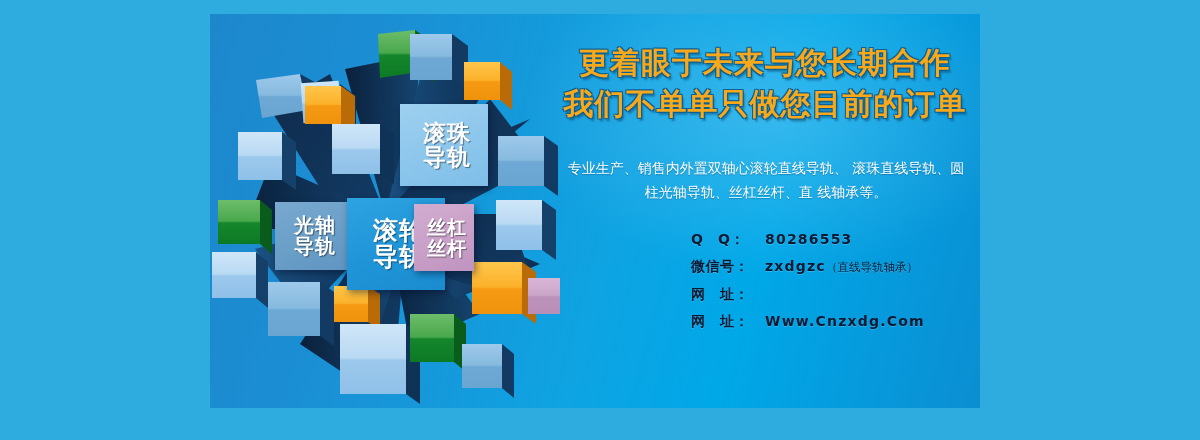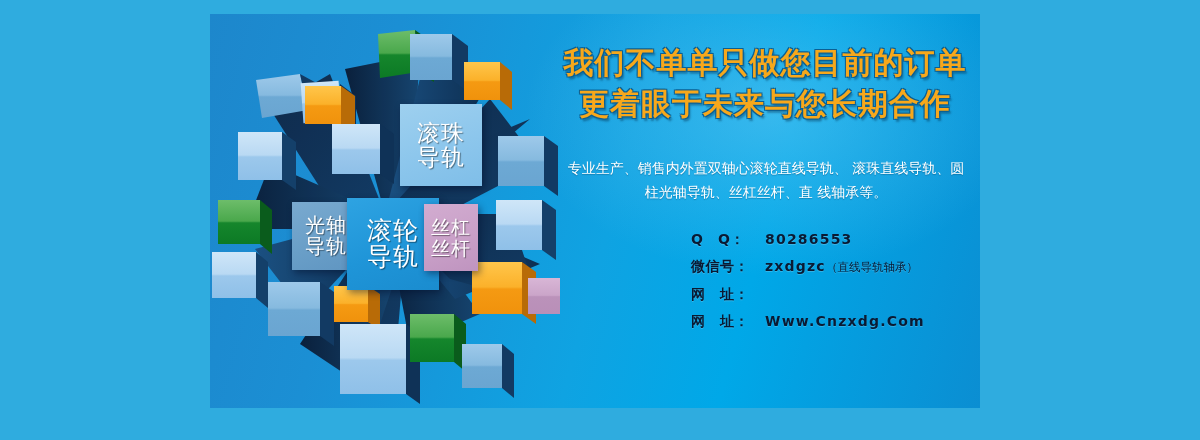--- a/index.html
+++ b/index.html
@@ -44,48 +44,49 @@
   .art svg { display: block; width: 350px; height: 394px; }
 
   
   .label-box {
     position: absolute;
     display: flex;
     flex-direction: column;
     align-items: center;
     justify-content: center;
     color: #ffffff;
-    font-weight: normal;
+    font-weight: bold;
     line-height: 1.06;
     letter-spacing: 1px;
     text-shadow: 1px 1px 1px rgba(0,0,0,0.45);
     box-shadow: 2px 3px 7px rgba(0,10,40,0.45);
+    padding-left: 6px;
   }
   .label-box span { display: block; white-space: nowrap; }
 
   .lb-gunzhu {
     left: 190px; top: 90px;
     width: 82px; height: 82px;
     font-size: 23px;
     background: linear-gradient(160deg, #9ed0ef 0%, #8cc6ec 55%, #7fbee8 100%);
   }
   .lb-guangzhou {
-    left: 82px; top: 188px;
+    left: 65px; top: 188px;
     width: 68px; height: 68px;
     font-size: 20px;
     background: linear-gradient(160deg, #79a9cf 0%, #6a9fc8 55%, #5f95c1 100%);
   }
   .lb-gunlun {
     left: 137px; top: 184px;
     width: 92px; height: 92px;
     font-size: 25px;
     background: linear-gradient(160deg, #2ea3e2 0%, #1f95d8 55%, #1a8ccf 100%);
   }
   .lb-sigang {
-    left: 214px; top: 190px;
+    left: 204px; top: 190px;
     width: 54px; height: 67px;
     font-size: 19px;
     background: linear-gradient(160deg, #d2acd0 0%, #c9a0c8 55%, #bf94bf 100%);
   }
 
   
   .copy {
     position: absolute;
     left: 340px; top: 0;
     width: 430px; height: 394px;
@@ -309,22 +310,22 @@
     </div>
 
     <div class="label-box lb-sigang">
       <span>丝杠</span>
       <span>丝杆</span>
     </div>
 
     <div class="copy">
 
       <div class="headline">
+        <div>更着眼于未来与您长期合作</div>
         <div>我们不单单只做您目前的订单</div>
-        <div>更着眼于未来与您长期合作</div>
       </div>
 
       <div class="desc">
         <span>专业生产、销售内外置双轴心滚轮直线导轨、</span>
         <span>滚珠直线导轨、圆柱光轴导轨、丝杠丝杆、直</span>
         <span>线轴承等。</span>
       </div>
 
       <div class="contact">
 

